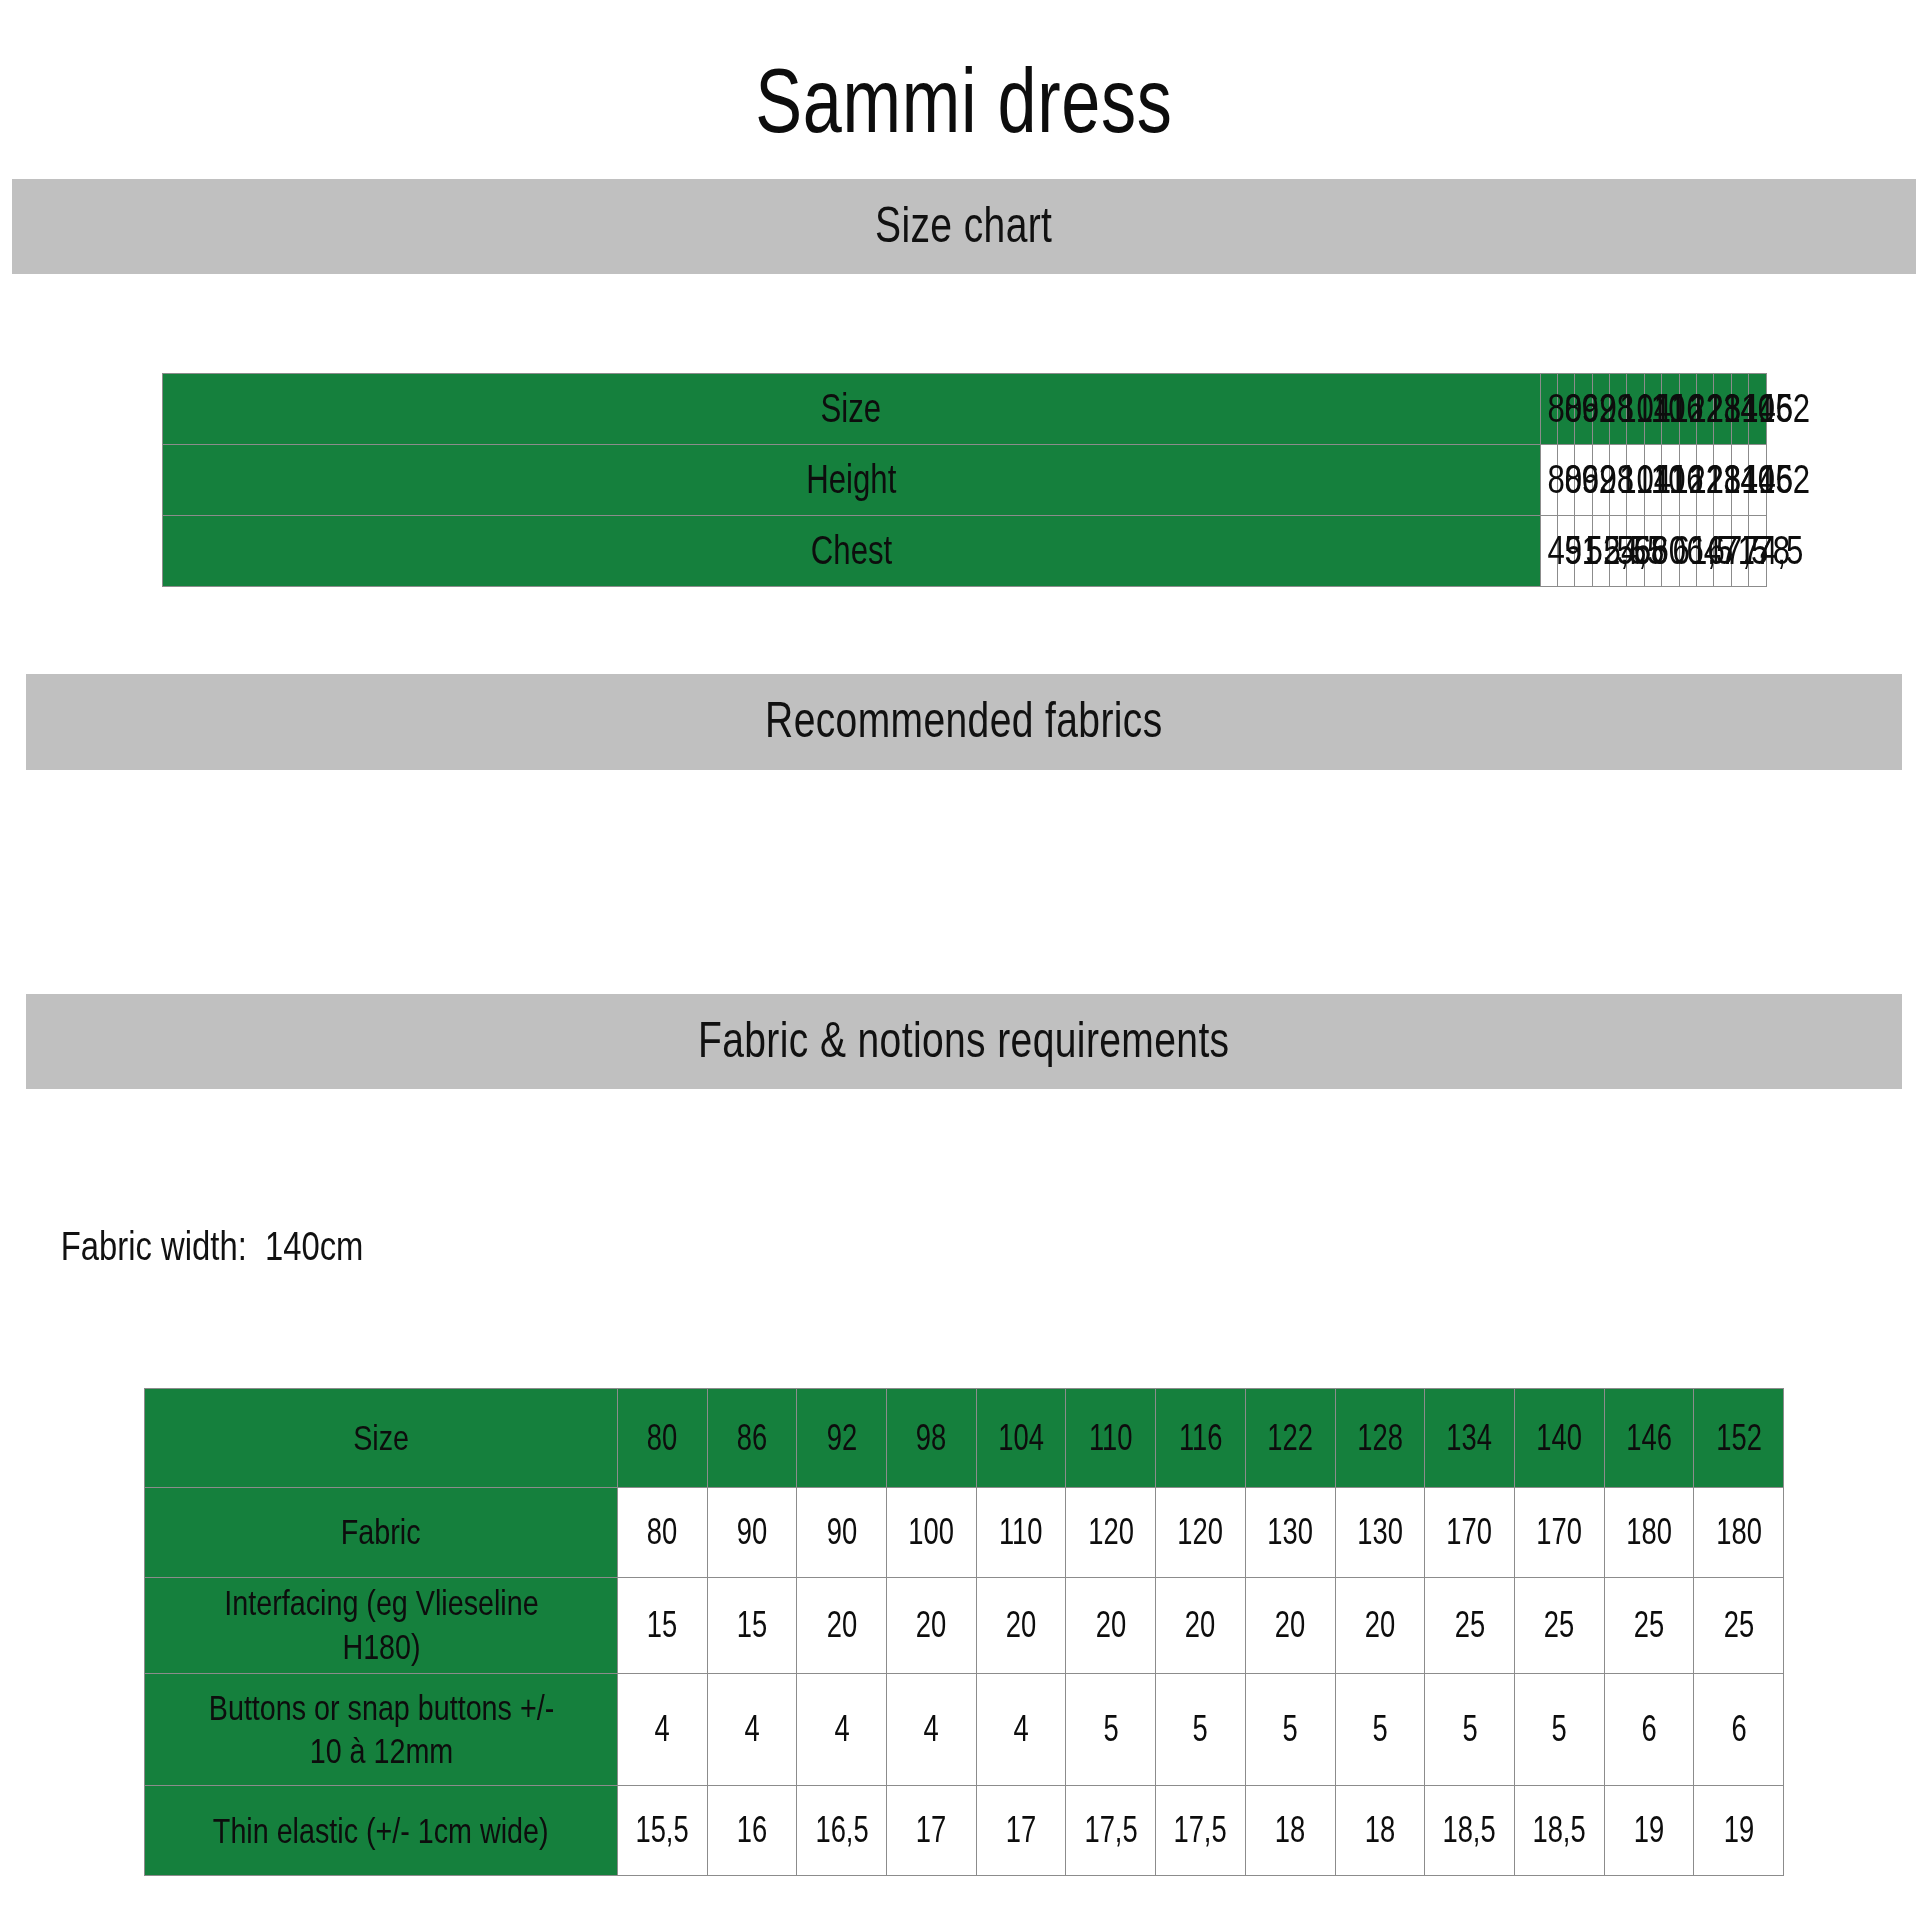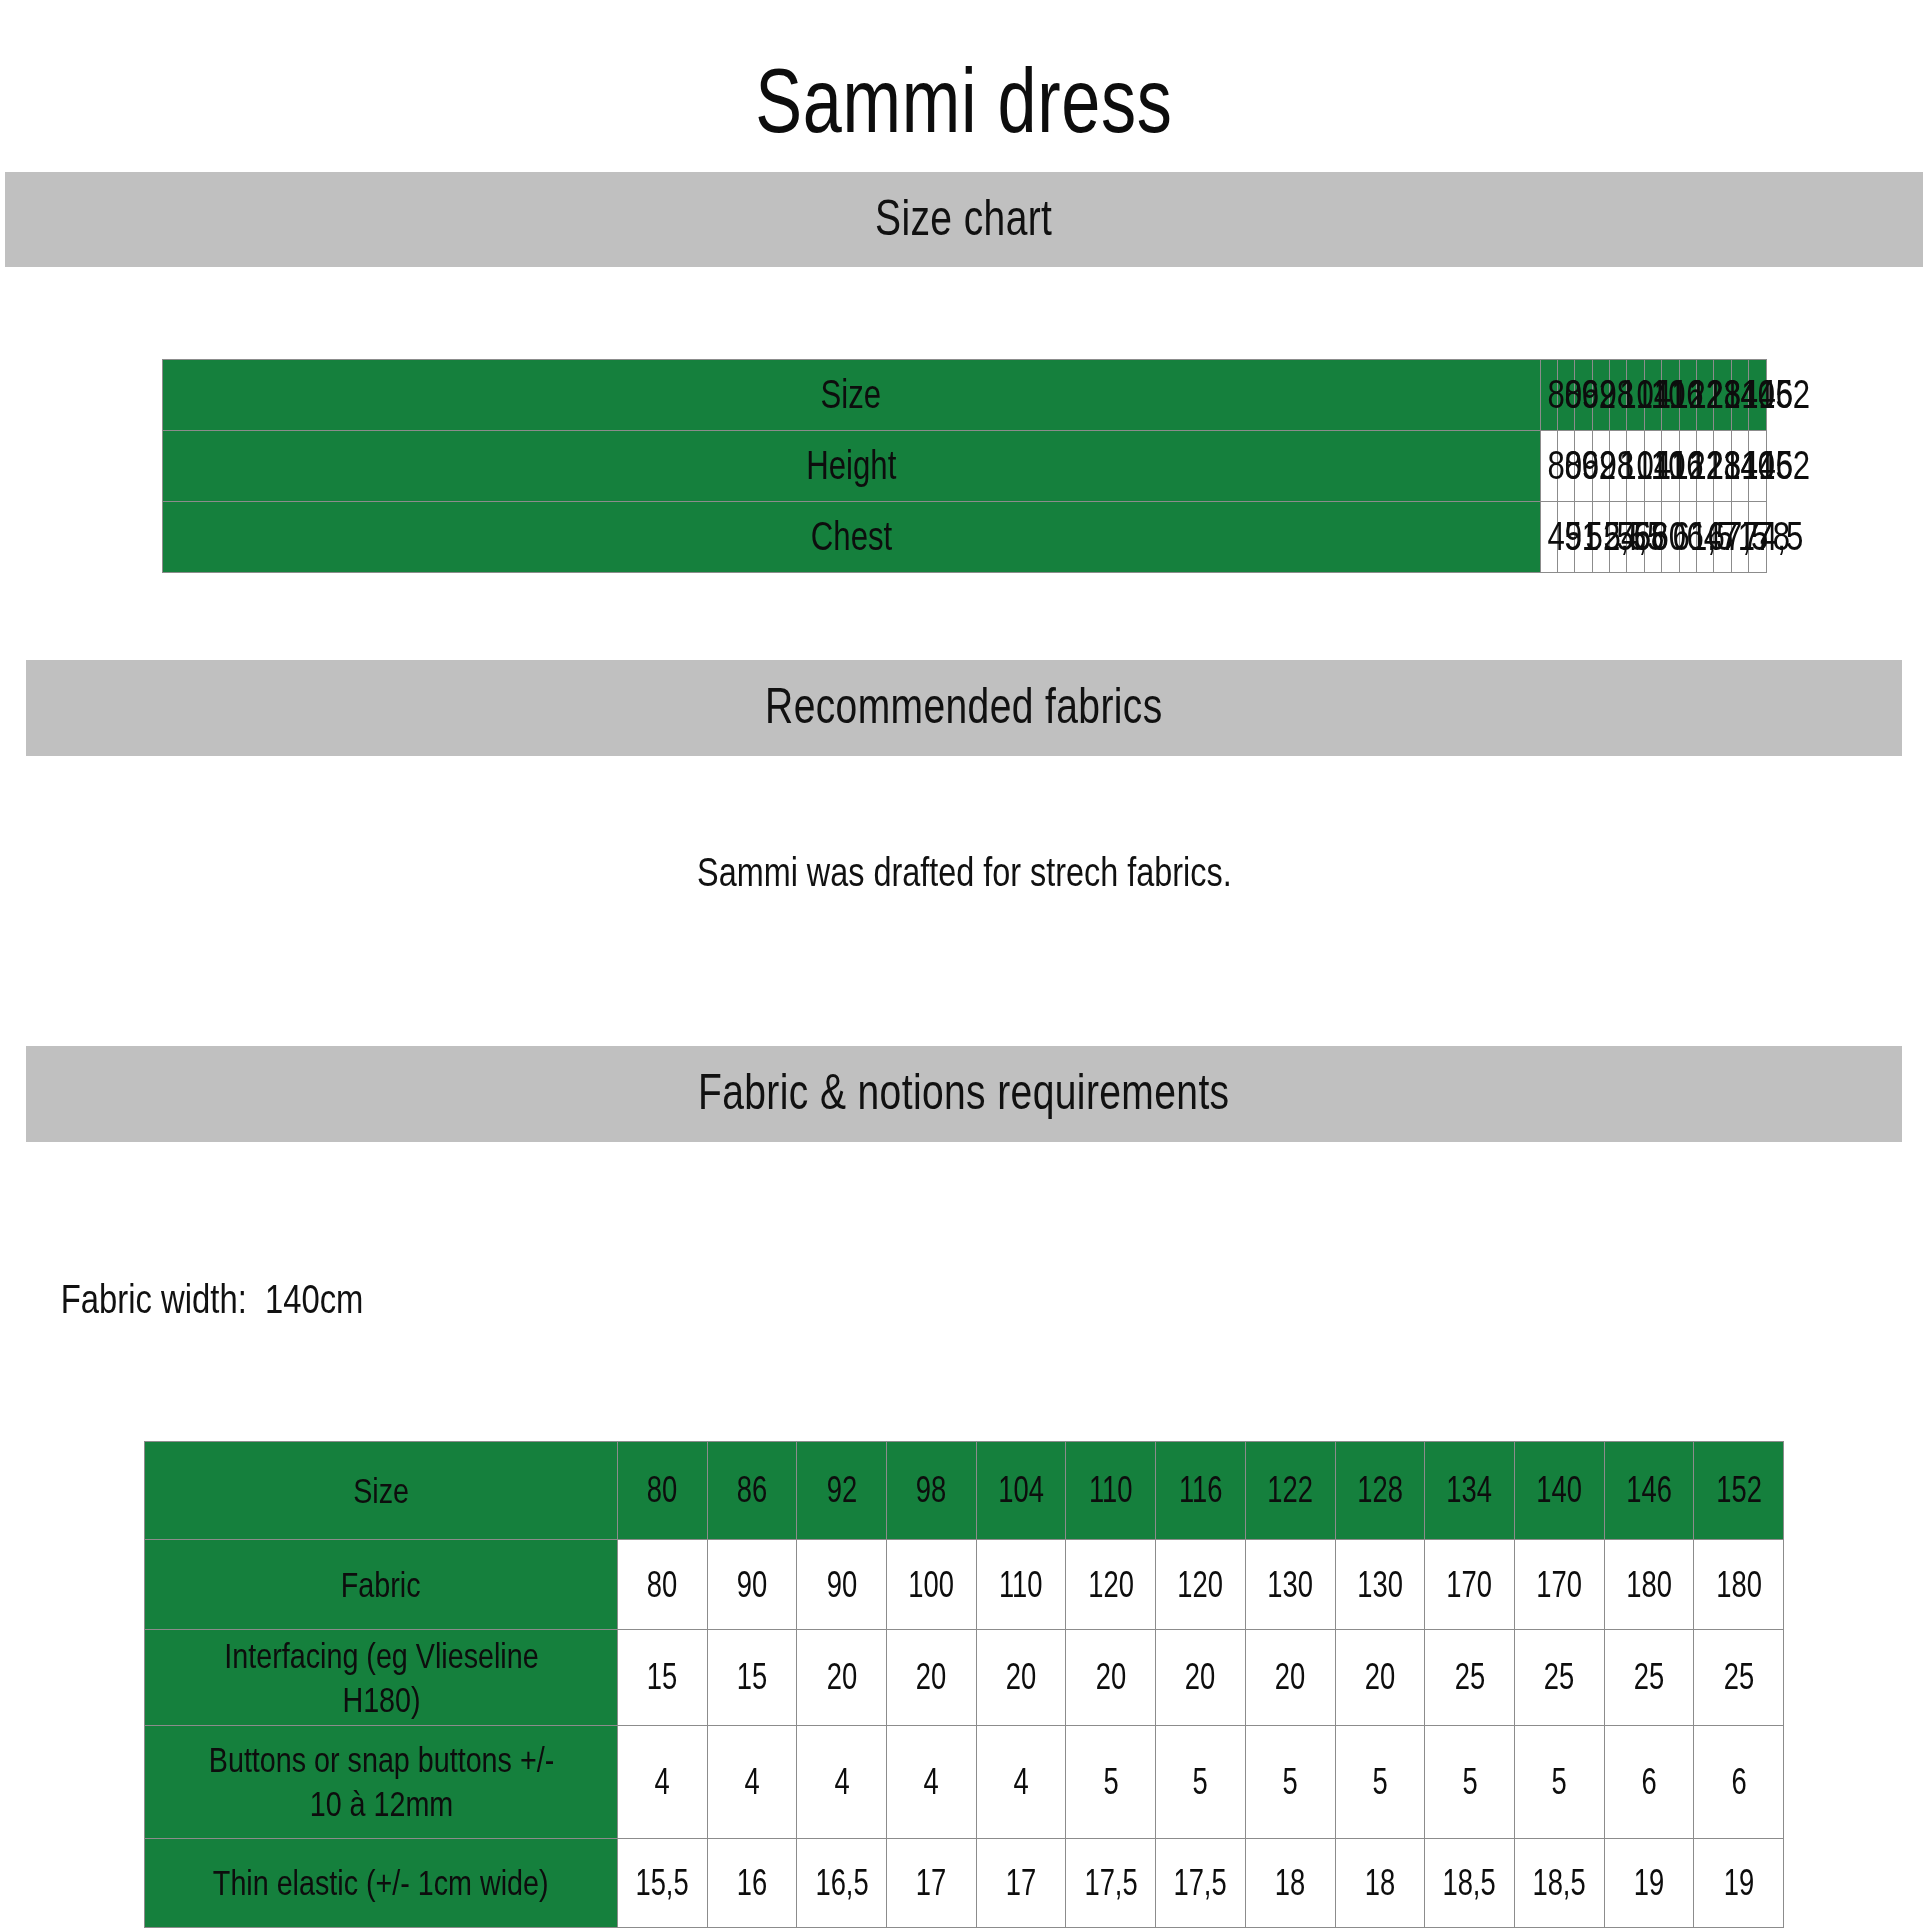--- a/index.html
+++ b/index.html
@@ -40,21 +40,21 @@
     font-weight: 300;
     line-height: 1.0;
     padding: 21px 0 24.5px 0;
     letter-spacing: 0.5px;
   }
   .banner span {
     display: inline-block;
     transform: scaleX(0.78);
     transform-origin: center center;
   }
-  .banner--full { margin: 5px; }
+  .banner--full { margin: 12px; }
   .banner--inset { margin: 0 26px; }
 
   
   .table-wrap {
     display: flex;
     justify-content: center;
   }
   table.sheet {
     border-collapse: collapse;
     table-layout: fixed;
@@ -226,23 +226,20 @@
 
 <div class="gap-after-table1"></div>
 
 <div class="banner banner--inset">
   <span>Recommended fabrics</span>
 </div>
 
 <div class="gap-after-banner2"></div>
 
 <div class="intro">
-  <span class="ln">
-    <span>Sammi was drafted for strech fabrics.</span>
-  </span>
 </div>
 
 <div class="gap-after-intro"></div>
 
 <div class="banner banner--inset">
   <span>Fabric &amp; notions requirements</span>
 </div>
 
 <div class="gap-after-banner3"></div>
 

